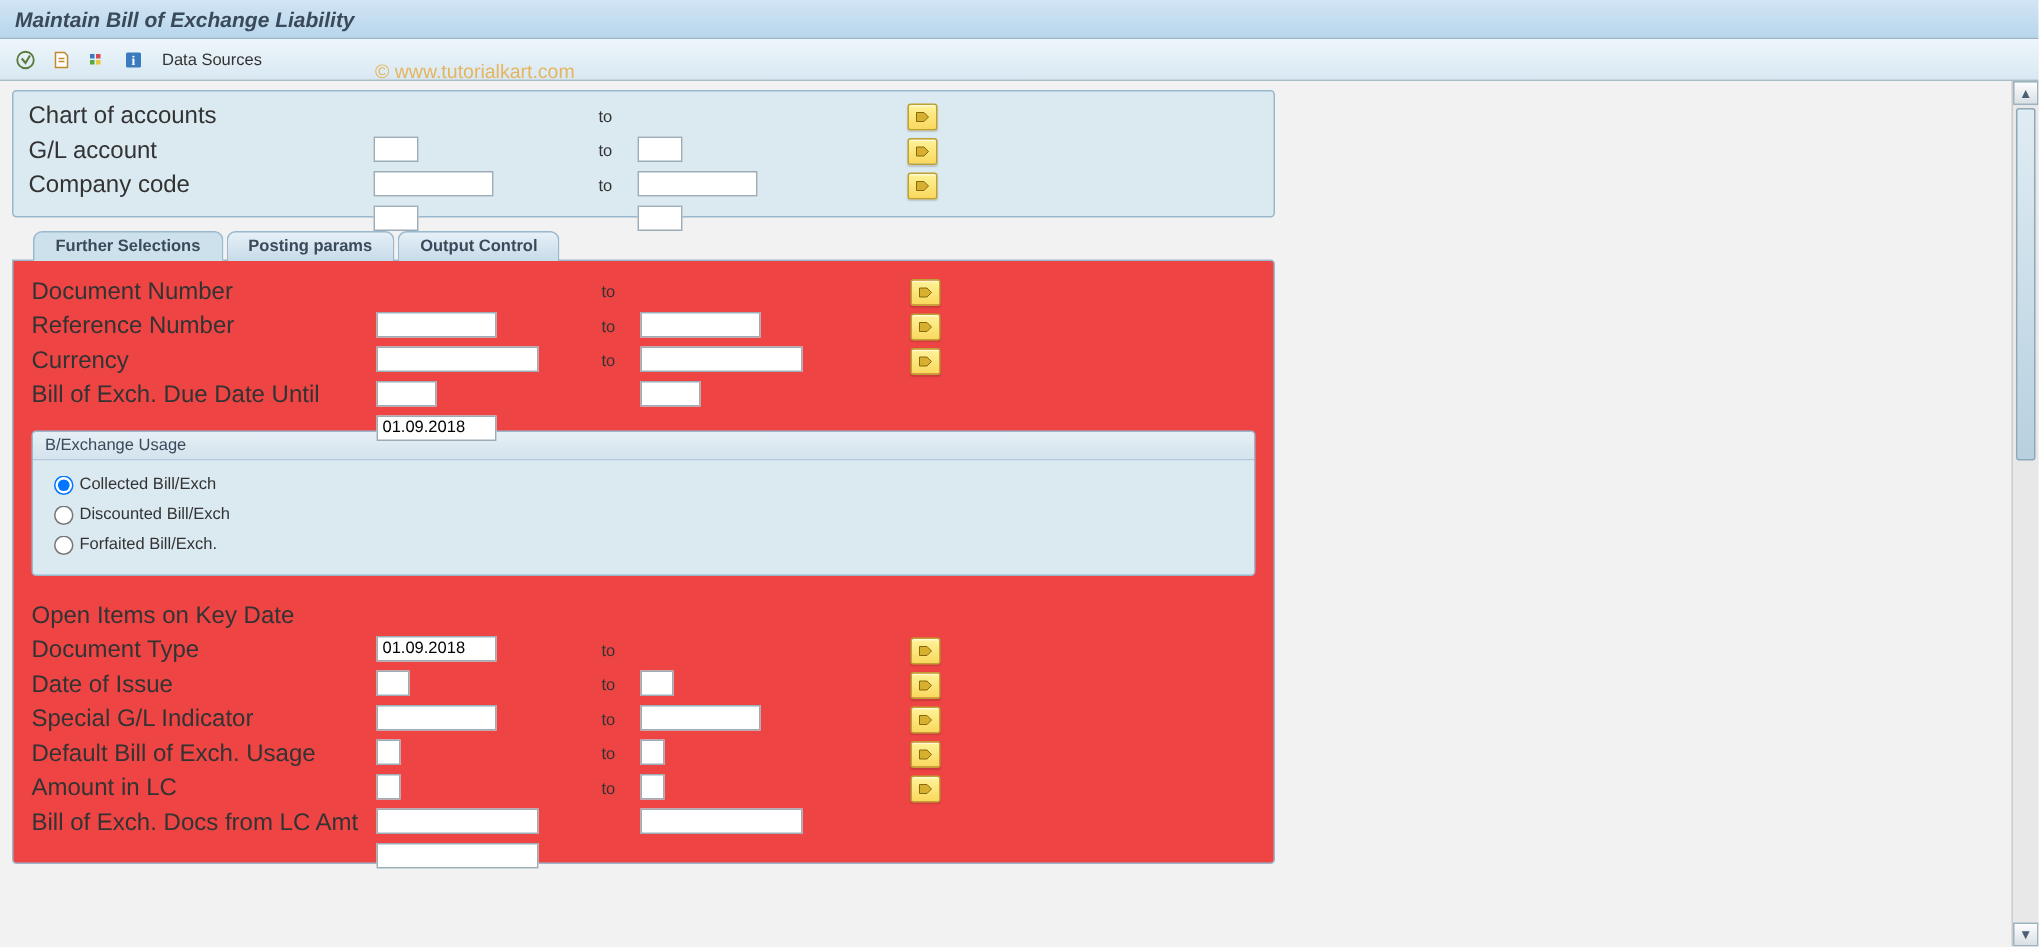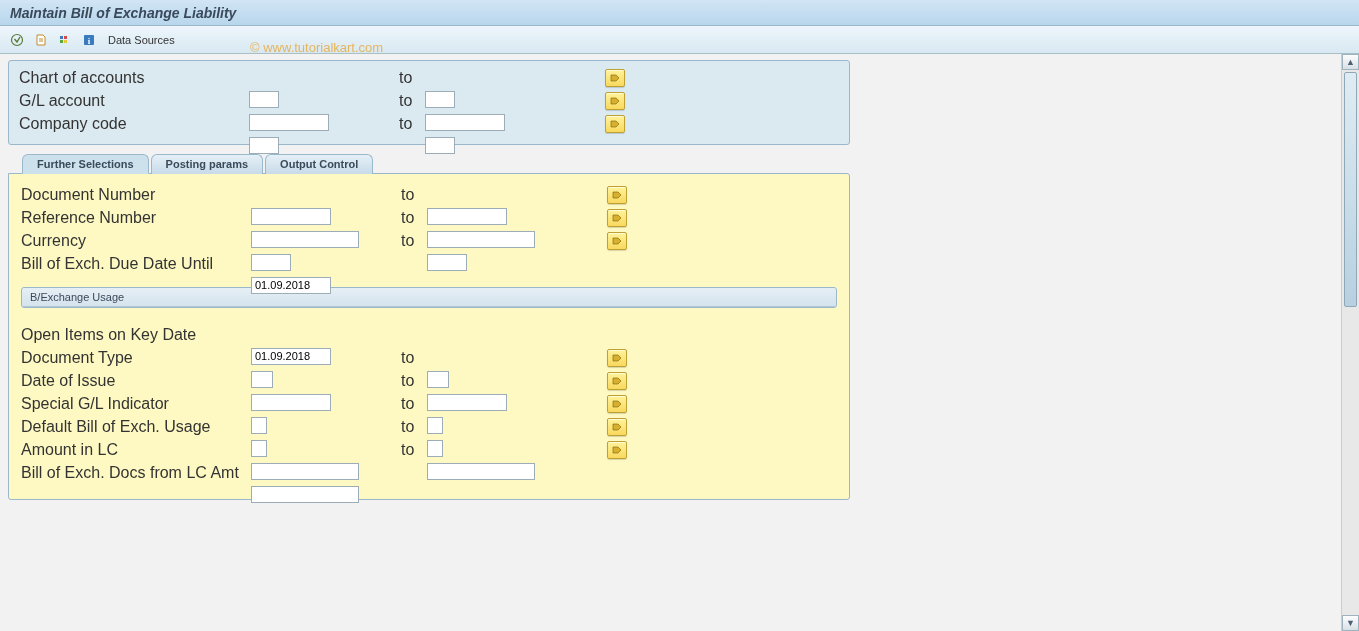--- a/index.html
+++ b/index.html
@@ -114,21 +114,21 @@
       border: 1px solid #9cadb8;
       background: #fff;
       font-size: 11px;
       padding: 1px 3px;
       font-family: inherit;
       margin-top: 42px;
     }
     .inp.small { width: 30px; }
     .inp.med { width: 80px; }
     .inp.long { width: 108px; }
-    .to-lbl { width: 26px; font-size: 16px; }
+    .to-lbl { width: 26px; font-size: 11px; }
     .cell-from { width: 150px; }
     .cell-to { width: 180px; }
 
     .arrow-btn {
       width: 20px; height: 18px;
       background: linear-gradient(to bottom, #fff39a, #f9d85e);
       border: 1px solid #bda132;
       border-radius: 2px;
       display: inline-flex; align-items:center; justify-content:center;
       cursor: pointer;
@@ -158,21 +158,21 @@
       cursor: pointer;
       position: relative;
       top: 1px;
     }
     .tab.active {
       background: #cde1ed;
       border-bottom: 1px solid #cde1ed;
       z-index: 2;
     }
     .tab-body {
-      background: #fef9c3;
+      background: #ef4444;
       border: 1px solid #9ab8cc;
       border-radius: 0 3px 3px 3px;
       padding: 10px 12px 14px 12px;
       width: 842px;
     }
 
     .inner-group {
       background: #dbe9f1;
       border: 1px solid #9ab8cc;
       border-radius: 3px;
@@ -309,20 +309,34 @@
               </svg>
             </span>
         </div>
         <div class="form-row">
           <span class="lbl">Bill of Exch. Due Date Until</span>
           <span class="cell-from"><input class="inp med" value="01.09.2018" style=""></span>
         </div>
 
         <div class="inner-group">
           <div class="group-title">B/Exchange Usage</div>
+          <div class="group-body">
+            <label class="radio-row">
+              <input type="radio" name="usage" checked="" style="">
+              <span>Collected Bill/Exch</span>
+            </label>
+            <label class="radio-row">
+              <input type="radio" name="usage" style="">
+              <span>Discounted Bill/Exch</span>
+            </label>
+            <label class="radio-row">
+              <input type="radio" name="usage" style="">
+              <span>Forfaited Bill/Exch.</span>
+            </label>
+          </div>
         </div>
 
         <div class="form-row">
           <span class="lbl">Open Items on Key Date</span>
           <span class="cell-from"><input class="inp med" value="01.09.2018" style=""></span>
         </div>
         <div class="form-row">
           <span class="lbl">Document Type</span>
           <span class="cell-from"><input class="inp small" style="width: 22px;"></span>
           <span class="to-lbl">to</span>

